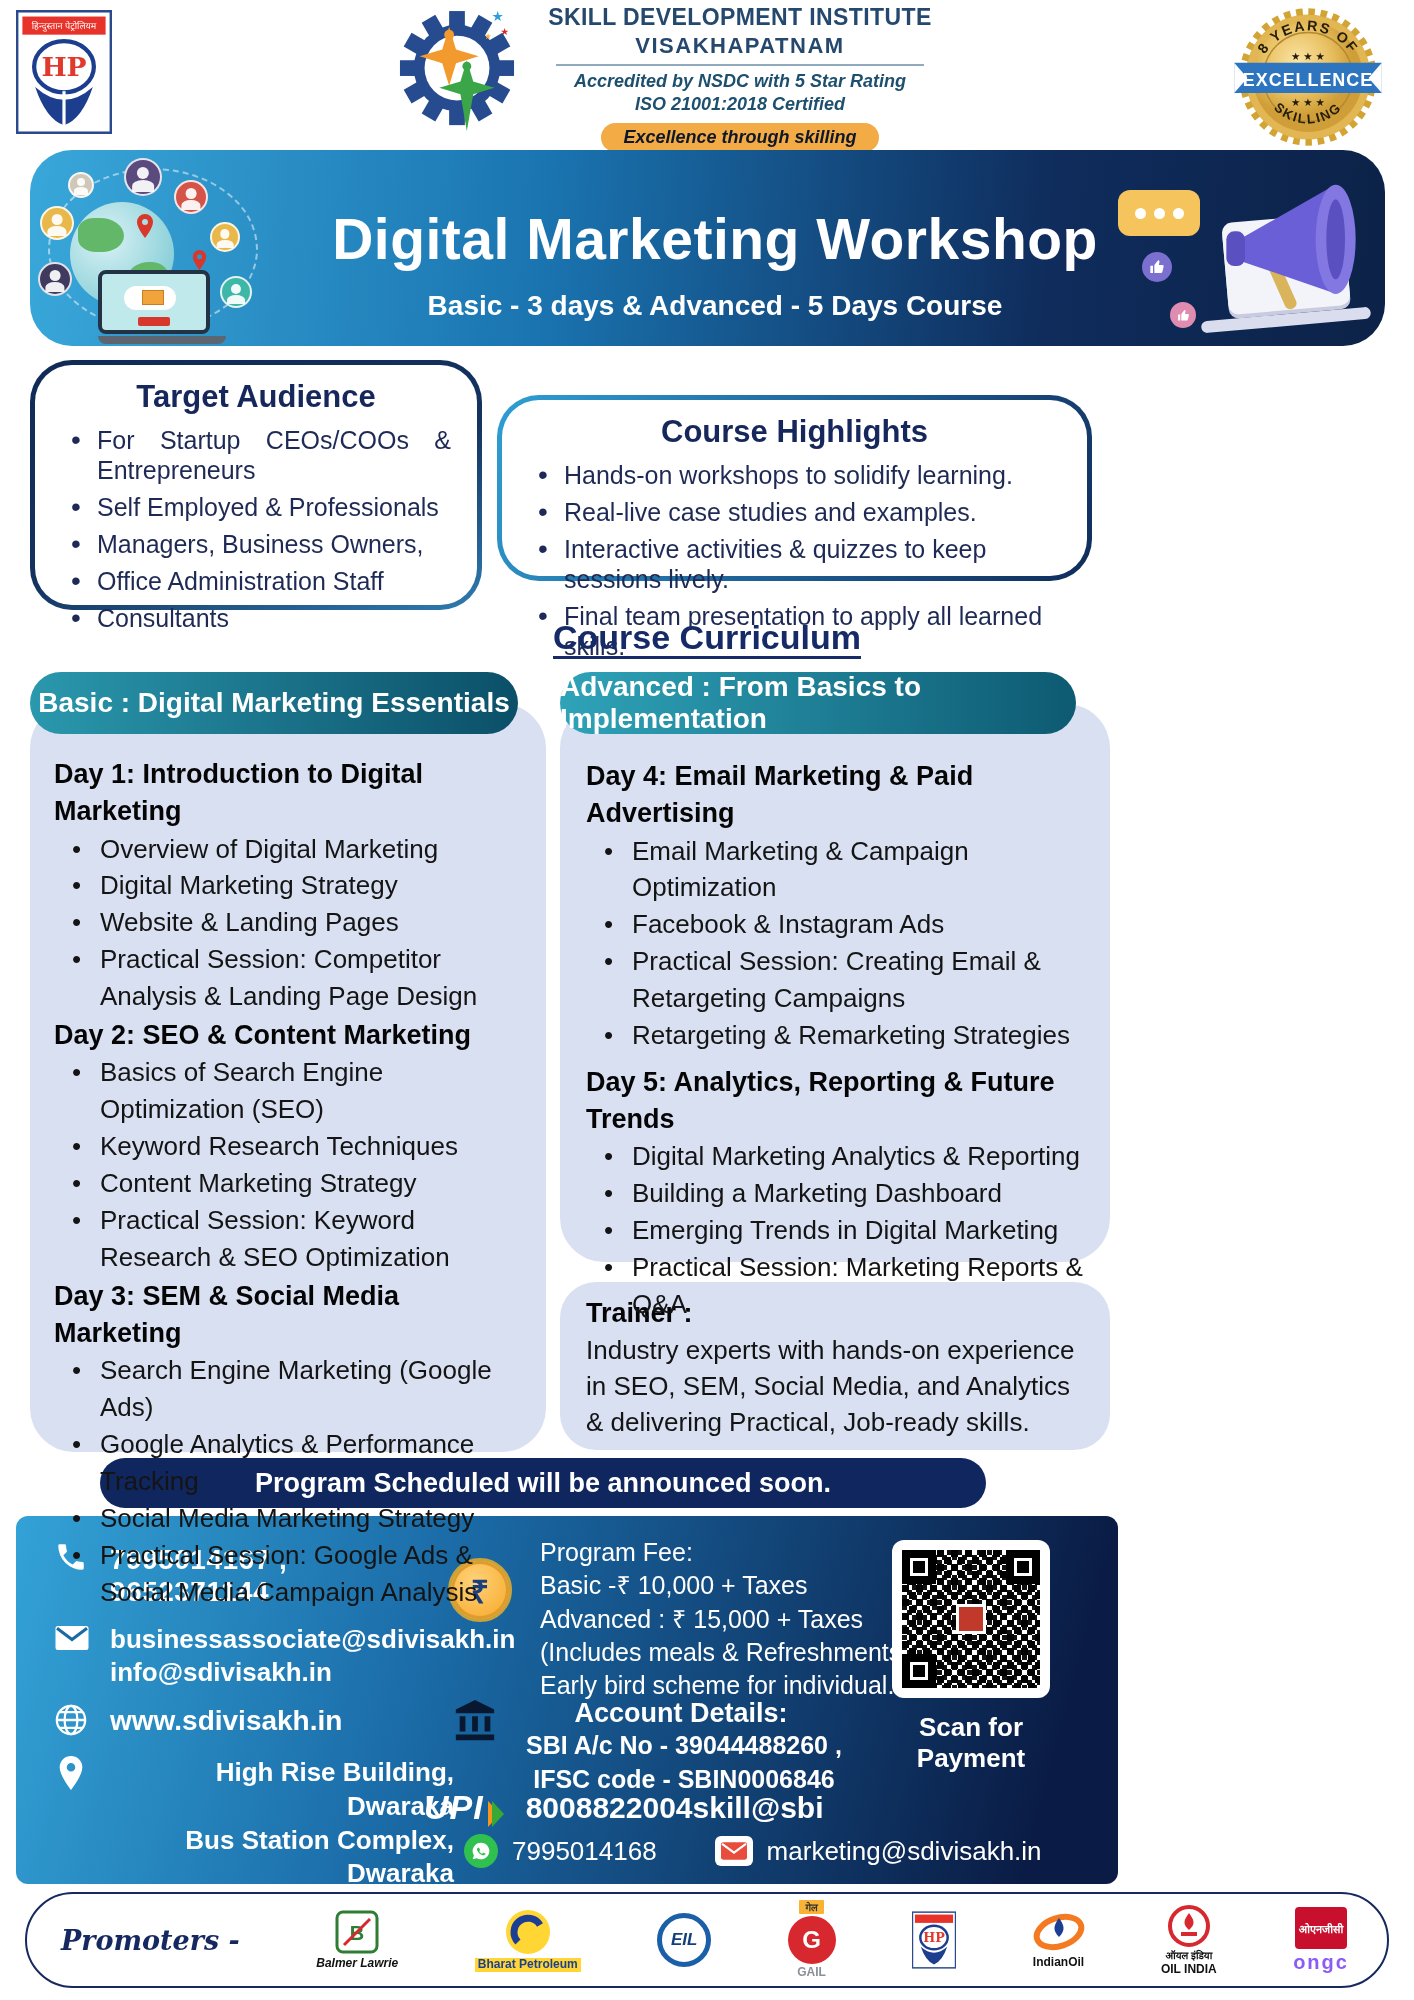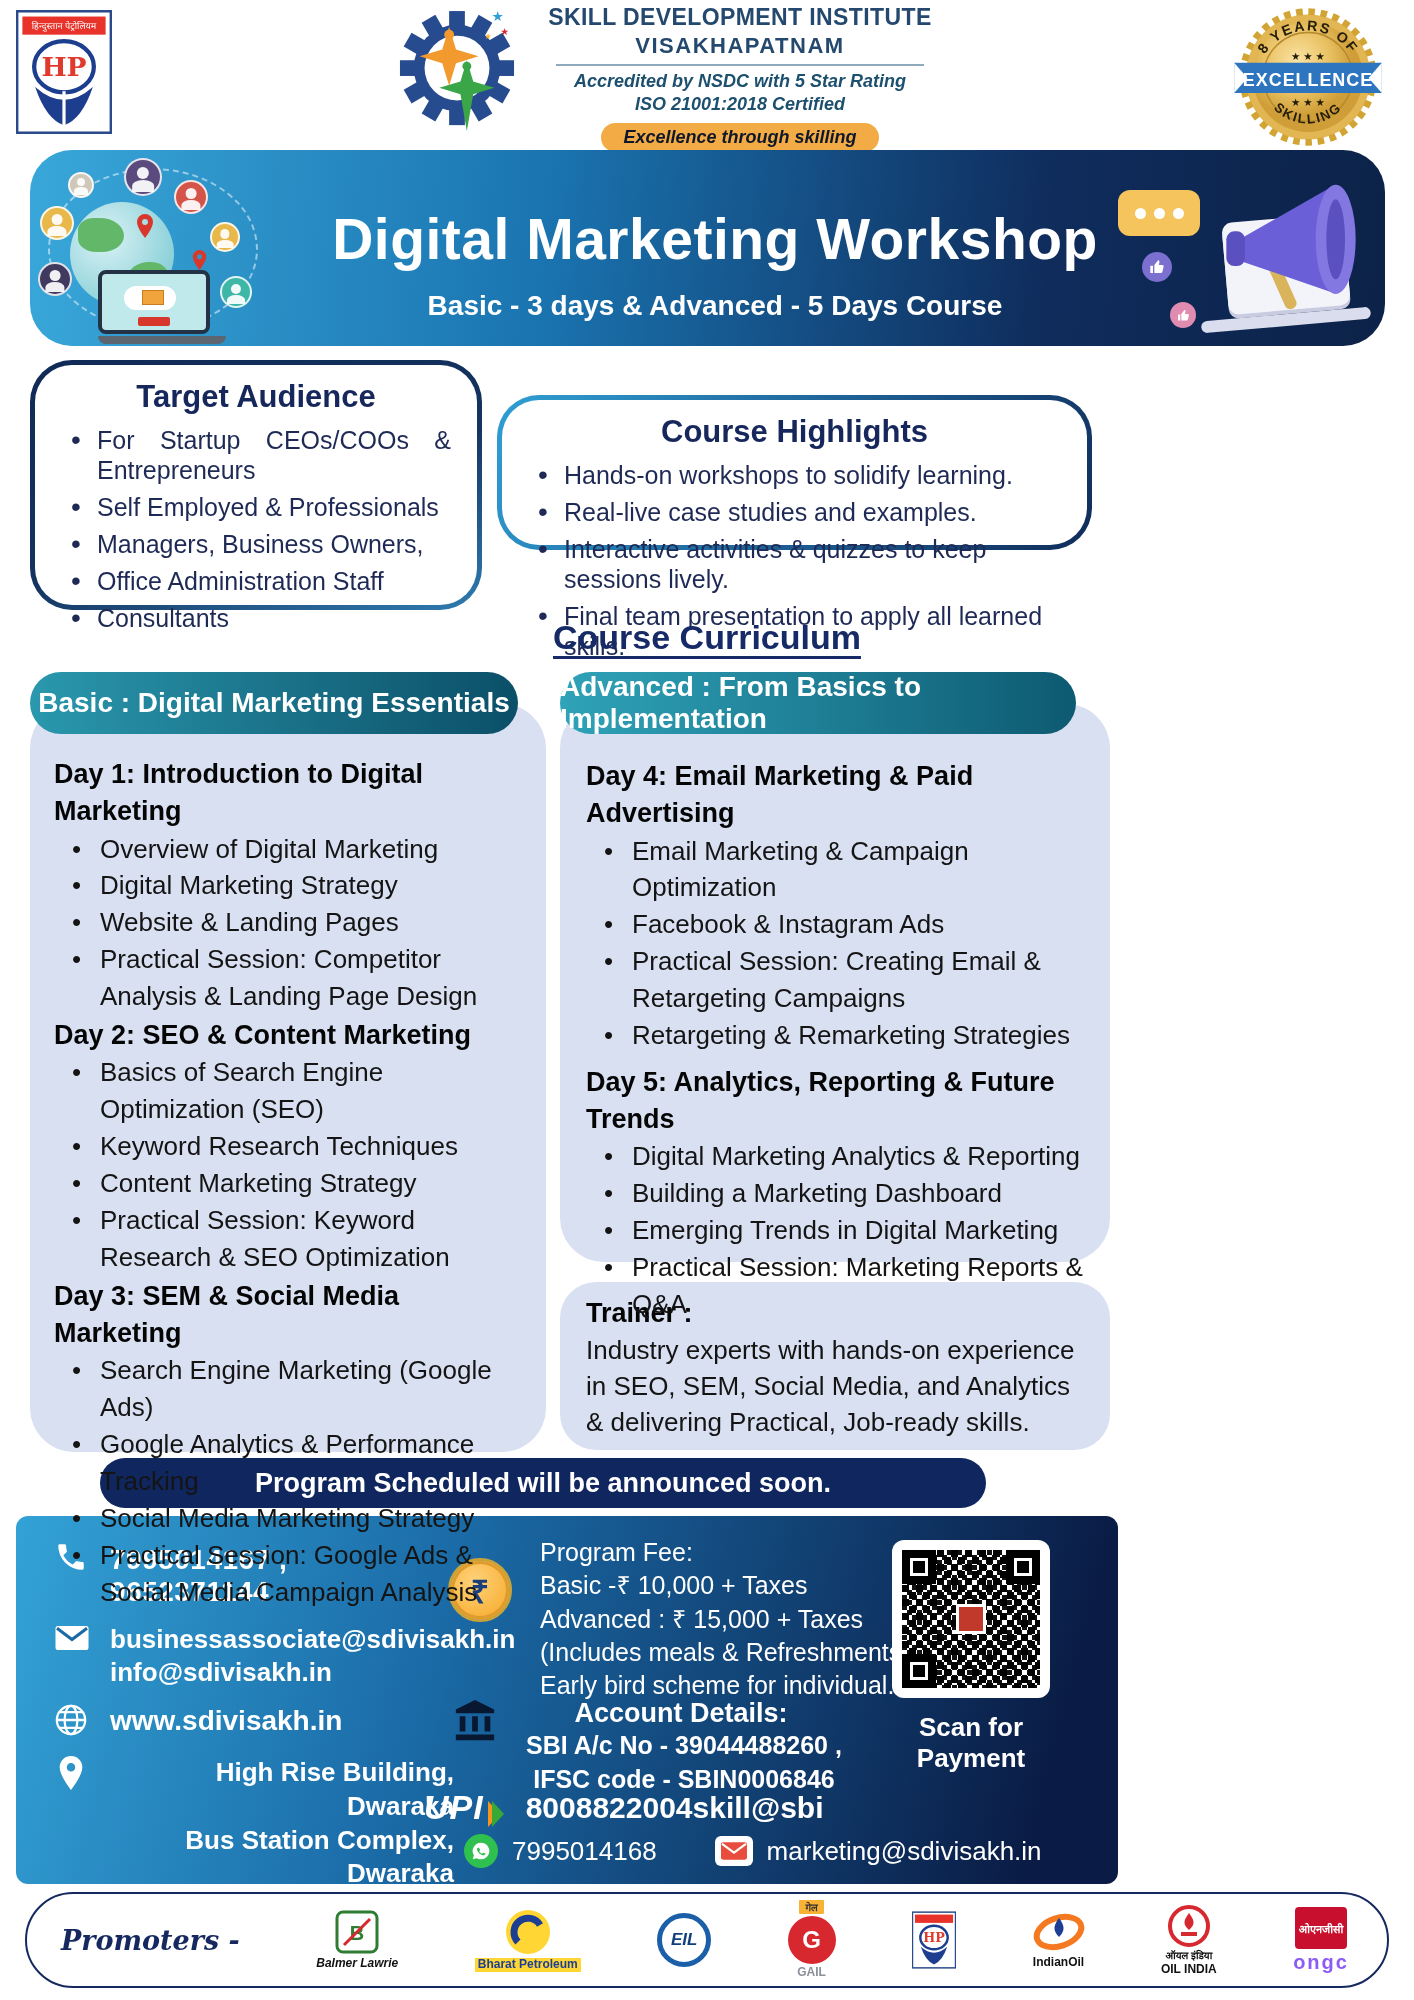--- a/index.html
+++ b/index.html
@@ -58,21 +58,21 @@
                border-radius:10px; transform:rotate(-5deg); box-shadow:0 4px 0 #c9cbe0; }
   .hr-base { position:absolute; right:6px; top:158px; width:170px; height:12px; background:#dadded;
              border-radius:6px; transform:rotate(-5deg); }
   .mega { position:absolute; right:-4px; top:6px; width:160px; height:160px; }
   .thumb { position:absolute; border-radius:50%; display:flex; align-items:center; justify-content:center; }
 
   
   .box-wrap { position:absolute; border-radius:42px; padding:5px; box-sizing:border-box; }
   .target-wrap { left:30px; top:360px; width:452px; height:250px;
                  background:linear-gradient(160deg,#0f2a55 0%,#14335f 55%,#2f7cb0 100%); }
-  .highlights-wrap { left:497px; top:395px; width:595px; height:155px;
+  .highlights-wrap { left:497px; top:395px; width:595px; height:186px;
                  background:linear-gradient(120deg,#2f9fd4 0%,#1d5d92 55%,#102c5a 100%); }
   .box-inner { width:100%; height:100%; background:#fff; border-radius:37px; box-sizing:border-box;
                padding:12px 26px 8px; }
   .box-title { text-align:center; color:#16275c; font-weight:bold; font-size:31px; margin:2px 0 10px; }
   .box-li { position:relative; padding-left:36px; color:#1e2a55; font-size:25px; line-height:1.2;
             margin-bottom:7px; }
   .box-li::before { content:"\2022"; position:absolute; left:10px; top:-2px; font-size:28px; }
   .target-wrap .box-li { text-align:justify; }
 
   

